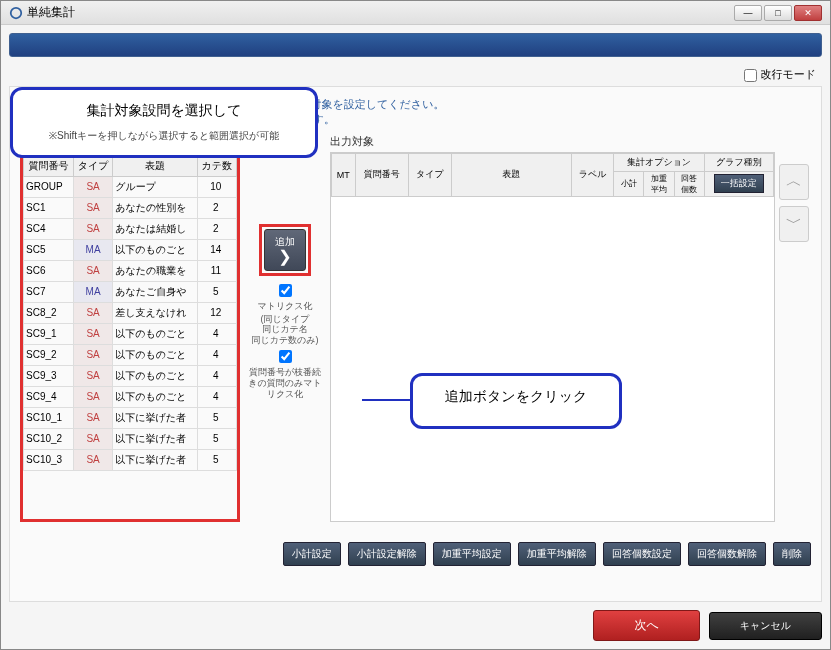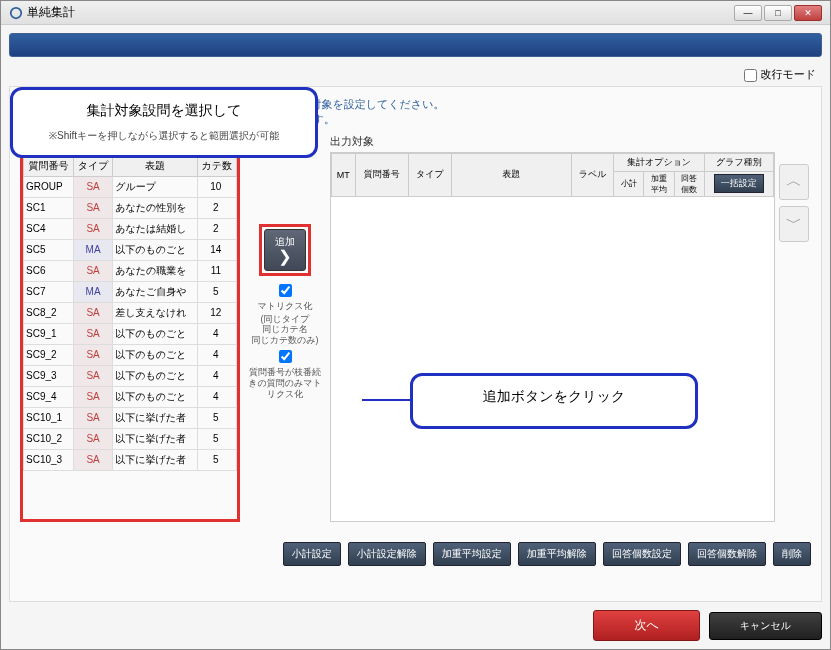--- a/index.html
+++ b/index.html
@@ -46,21 +46,21 @@
 .scroll-btn { width: 30px; height: 36px; background: #f0f0f0; border: 1px solid #ccc; border-radius: 3px; font-size: 16px; color: #999; cursor: pointer; }
 .action-row { text-align: right; margin-top: 8px; }
 .act-btn { background: linear-gradient(#506078,#304050); color: #fff; border: 1px solid #223; border-radius: 2px; font-size: 10px; padding: 4px 8px; margin-left: 4px; cursor: pointer; }
 .footer { margin-top: auto; text-align: right; padding: 8px 0 0; }
 .primary-btn { background: linear-gradient(#e04040,#b02020); color: #fff; border: 1px solid #801818; border-radius: 3px; padding: 6px 40px; font-size: 12px; margin-right: 6px; cursor: pointer; }
 .cancel-btn { background: linear-gradient(#404040,#202020); color: #fff; border: 1px solid #000; border-radius: 3px; padding: 6px 30px; font-size: 10px; cursor: pointer; }
 .callout { position: absolute; background: #fff; border: 3px solid #2030c0; border-radius: 12px; padding: 12px 18px; text-align: center; z-index: 10; }
 .callout-title { font-size: 14px; margin-bottom: 8px; }
 .callout-sub { font-size: 10px; color: #444; }
 .callout1 { top: 0px; left: 0px; width: 308px; }
-.callout2 { top: 286px; left: 400px; width: 288px; }
+.callout2 { top: 286px; left: 400px; width: 212px; }
 .callout-line { position: absolute; background: #2030c0; z-index: 5; }
 .line1 { top: 312px; left: 352px; width: 50px; height: 2px; }
 </style>
 </head>
 <body>
 
 <div class="window">
   <div class="titlebar">
     <svg class="titlebar-icon" viewBox="0 0 16 16">
         <circle cx="8" cy="8" r="6" fill="none" stroke="#3060a0" stroke-width="2"></circle>

